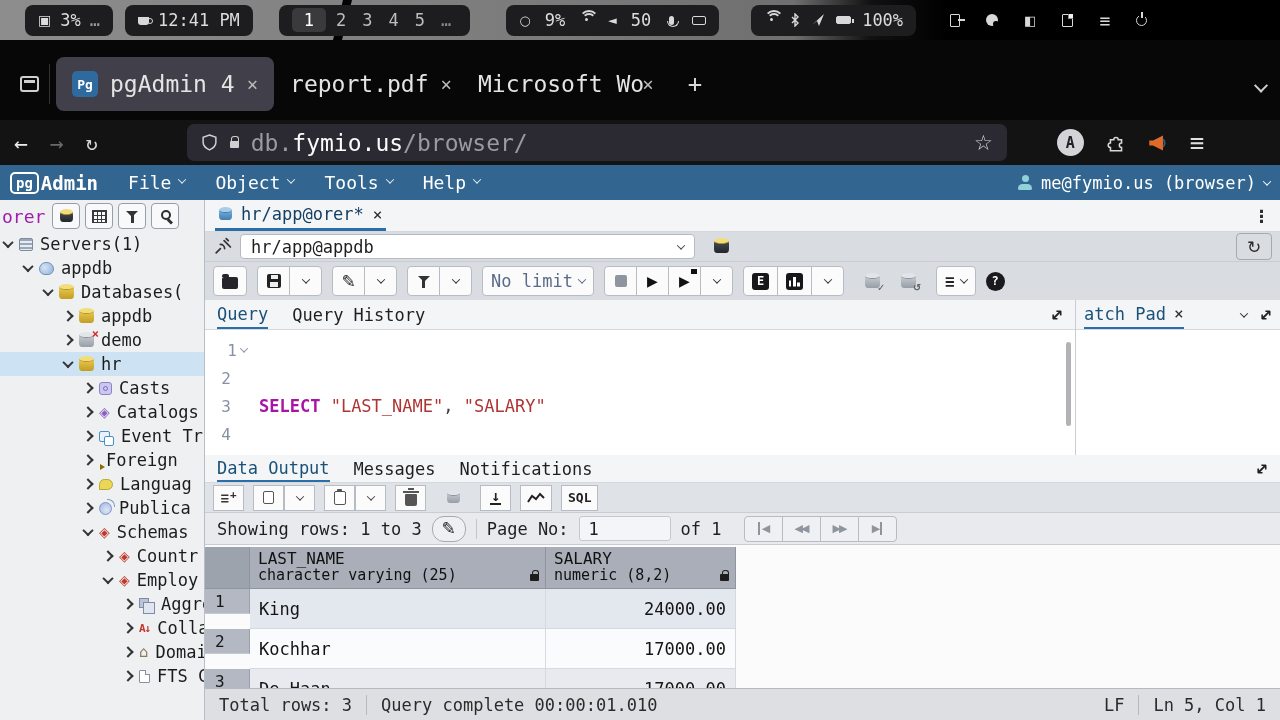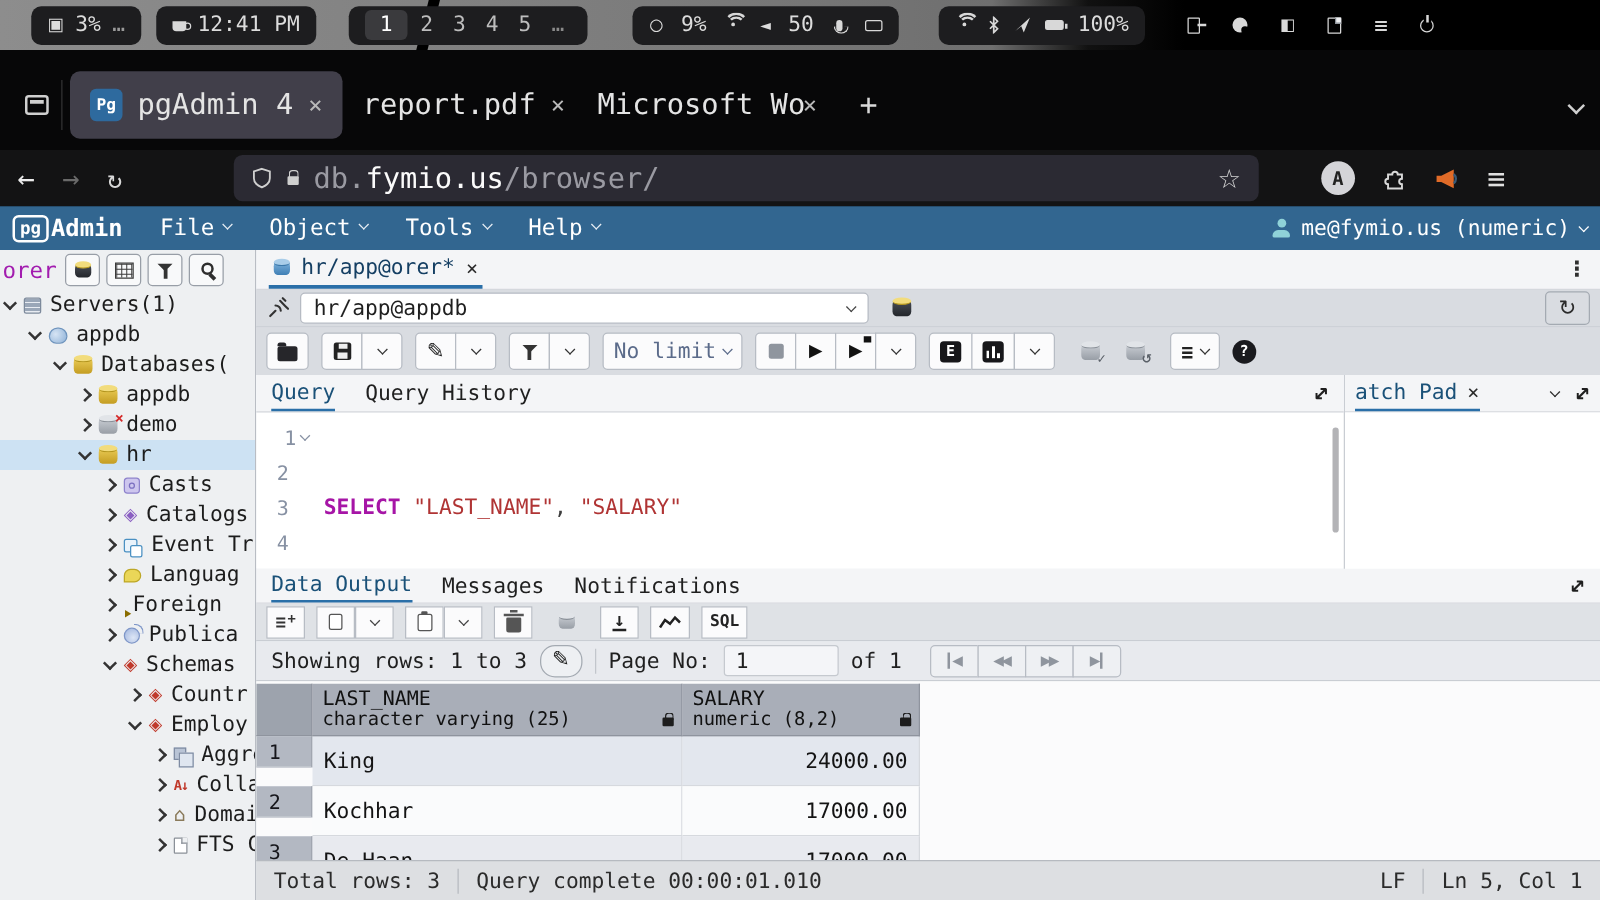--- a/index.html
+++ b/index.html
@@ -328,21 +328,21 @@
   <div class="menu-item">
       <span>Tools</span>
       <span class="cv s"></span>
     </div>
   <div class="menu-item">
       <span>Help</span>
       <span class="cv s"></span>
     </div>
   <div class="pguser">
     <span class="ic-user"></span>
-    <span>me@fymio.us (numeric)</span>
+    <span>me@fymio.us (browser)</span>
     <span class="cv s"></span>
   </div>
 </div>
 
 <div class="main">
 
   <div class="sidebar">
     <div class="sb-head">
       <span class="sb-title">orer</span>
       <span class="sb-btn">
@@ -401,27 +401,27 @@
           <span class="dia purple">◈</span>
           <span class="tlabel">Catalogs</span>
         </div>
       <div class="trow" style="--lv:4">
           <span class="cvr"></span>
           <span class="ic-evt"></span>
           <span class="tlabel">Event Tr</span>
         </div>
       <div class="trow" style="--lv:4">
           <span class="cvr"></span>
+          <span class="ic-fdwwrap"><span class="db sm"></span></span>
+          <span class="tlabel">Foreign</span>
+        </div>
+      <div class="trow" style="--lv:4">
+          <span class="cvr"></span>
           <span class="ic-lang"></span>
           <span class="tlabel">Languag</span>
-        </div>
-      <div class="trow" style="--lv:4">
-          <span class="cvr"></span>
-          <span class="ic-fdwwrap"><span class="db sm"></span></span>
-          <span class="tlabel">Foreign</span>
         </div>
       <div class="trow" style="--lv:4">
           <span class="cvr"></span>
           <span class="ic-pub"></span>
           <span class="tlabel">Publica</span>
         </div>
       <div class="trow" style="--lv:4">
           <span class="cv"></span>
           <span class="dia red">◈</span>
           <span class="tlabel">Schemas</span>

